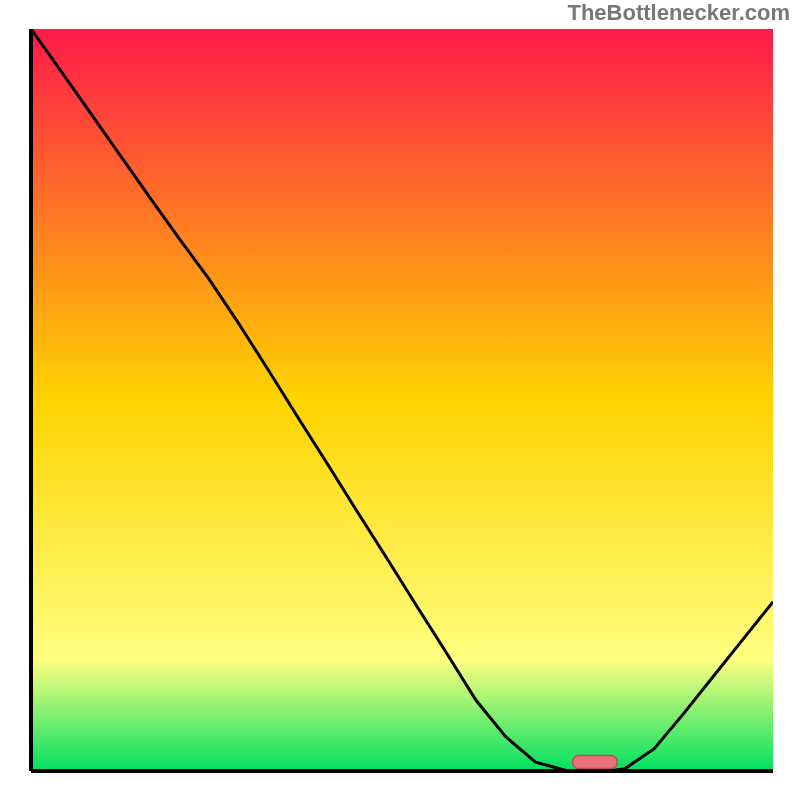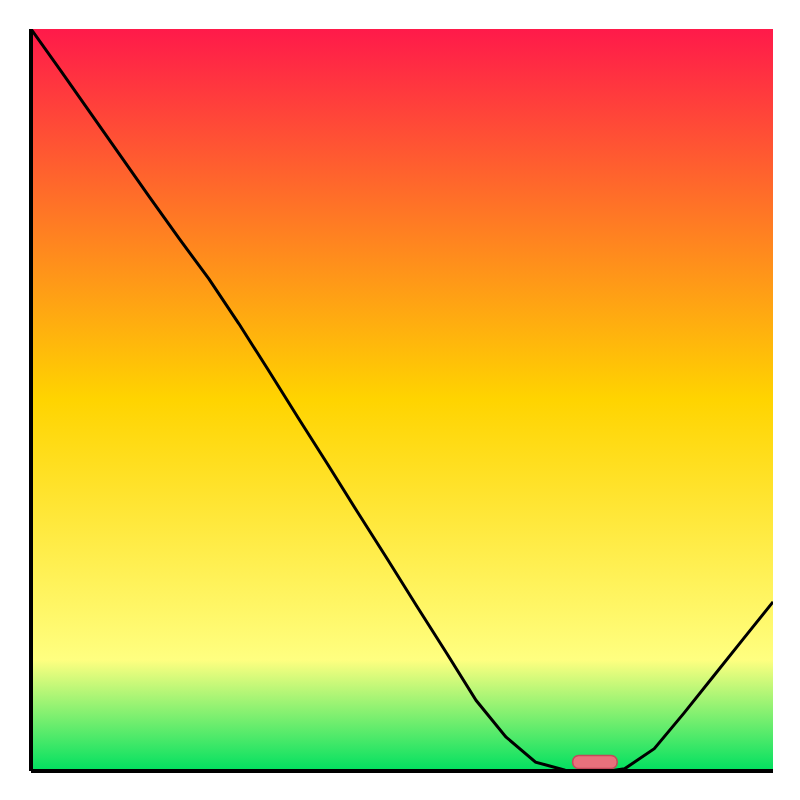--- a/index.html
+++ b/index.html
@@ -25,20 +25,21 @@
     font-family: Arial, sans-serif;
   }
   svg.chart {
     display: block;
   }
 </style>
 </head>
 <body>
 
 <div class="container">
+  <div class="attribution">TheBottlenecker.com</div>
 
   <svg class="chart" width="800" height="800" viewBox="0 0 800 800">
     <defs>
       <linearGradient id="bg-grad" x1="0" y1="0" x2="0" y2="1">
         <stop id="g-stop-0" offset="0%" stop-color="#ff1a4a"></stop>
         <stop id="g-stop-1" offset="50%" stop-color="#ffd400"></stop>
         <stop id="g-stop-2" offset="85%" stop-color="#ffff80"></stop>
         <stop id="g-stop-3" offset="100%" stop-color="#00e060"></stop>
       </linearGradient>
       <clipPath id="plot-clip">

